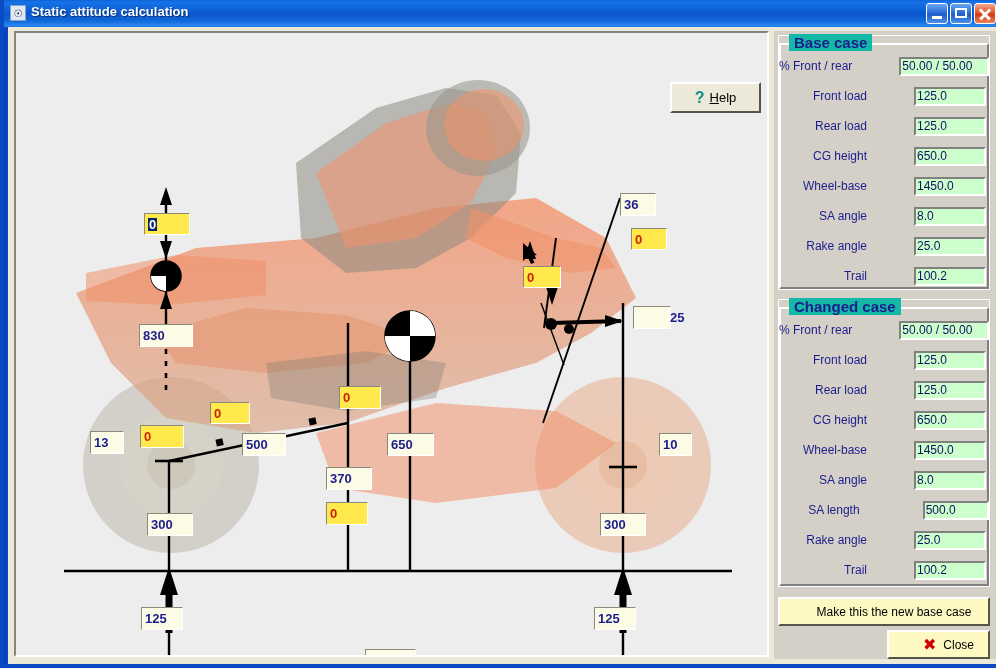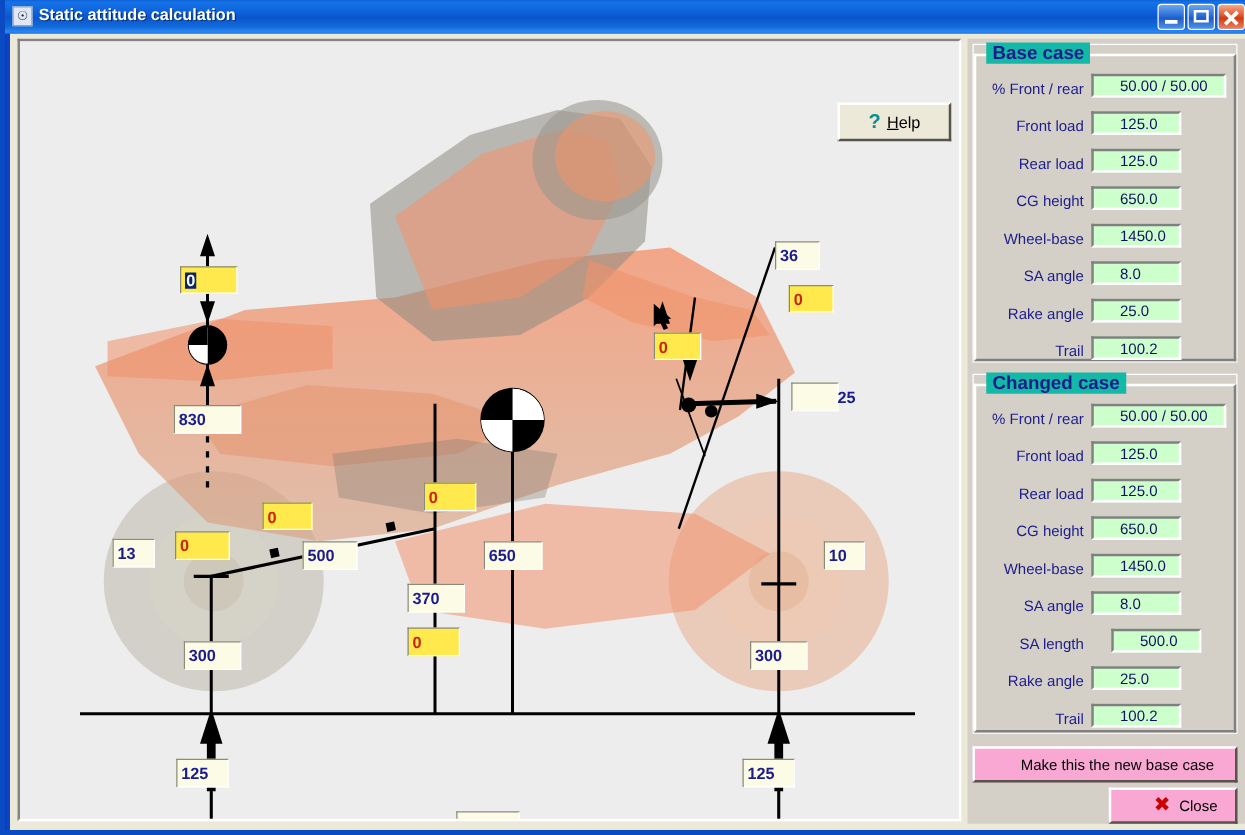--- a/index.html
+++ b/index.html
@@ -125,42 +125,43 @@
     box-sizing:border-box;
   }
   .group .gtitle{
     position:absolute;left:10px;top:-2px;
     background:#14b8a6;padding:0 5px;
     font-size:15px;font-weight:bold;color:#1c1c8c;
     z-index:2;white-space:nowrap;
   }
   .frow{
     position:absolute;left:0;width:100%;height:24px;
-    display:flex;align-items:flex-end;
+    display:flex;align-items:center;
   }
   .flabel{
     width:94px;text-align:right;padding-right:6px;
     font-size:12px;color:#1c1c8c;white-space:nowrap;box-sizing:border-box;
   }
   .finput{
     height:19px;box-sizing:border-box;
     background:#ccffcc;
     border:2px solid;
     border-color:#808080 #ffffff #ffffff #808080;
     font-size:12px;color:#101060;
-    display:flex;align-items:center;padding-left:21px;
+    display:flex;align-items:center;padding-left:1px;
     white-space:nowrap;
+    margin-left:41px;
   }
   .finput.wide{width:108px;}
   .finput.norm{width:72px;}
 
   
   .btn{
     position:absolute;box-sizing:border-box;
-    background:#f9a8d4;
+    background:#fef9c3;
     border:2px solid;border-color:#ffffff #55554a #55554a #ffffff;
     display:flex;align-items:center;justify-content:center;gap:7px;
     font-size:12px;color:#000;cursor:default;padding-left:20px;
   }
   #btn-newbase{left:4px;top:566px;width:212px;height:29px;}
   #btn-calc{left:4px;top:599px;width:103px;height:29px;}
   #btn-close{left:113px;top:599px;width:103px;height:29px;}
   .calc-ico{
     width:12px;height:14px;border:1px solid #000;background:#fff;
     box-sizing:border-box;position:relative;

